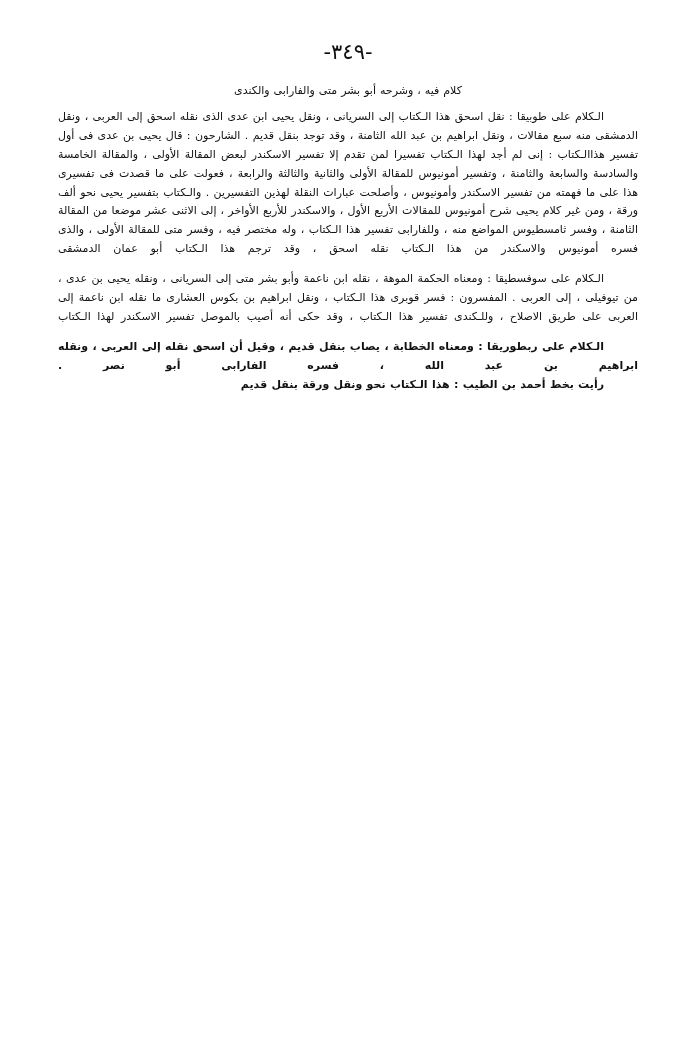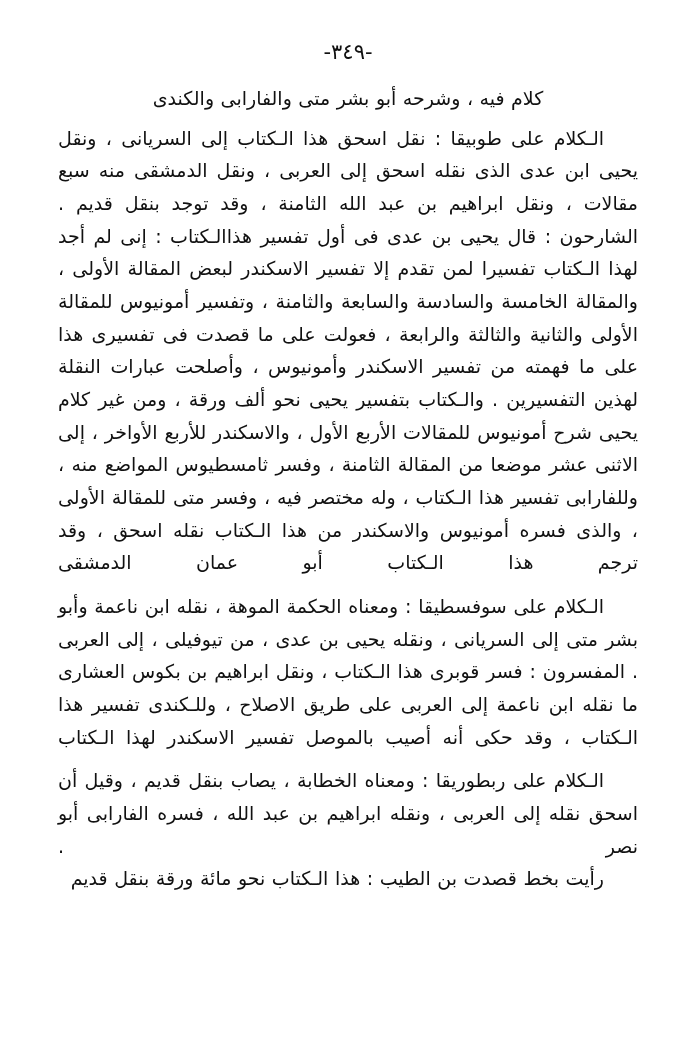--- a/index.html
+++ b/index.html
@@ -30,37 +30,37 @@
     direction: ltr;
     font-family: "DejaVu Sans", sans-serif;
   }
   .body-text {
     direction: rtl;
     text-align: justify;
     text-align-last: justify;
   }
   p.para {
     margin: 0 0 0 0;
-    font-size: 19px;
+    font-size: 11px;
     line-height: 1.72;
     text-align: justify;
     text-align-last: justify;
     word-spacing: 0.5px;
   }
   p.para.indent {
     text-indent: 34px;
   }
   p.para.last-right {
     text-align-last: right;
   }
   p.para.center-last {
     text-align-last: center;
   }
   .bold {
-    font-weight: normal;
+    font-weight: bold;
   }
   .spacer-sm { height: 7px; }
   .spacer-md { height: 11px; }
 </style>
 </head>
 <body>
 
 <div class="page">
 
   <div class="page-number">-٣٤٩-</div>
@@ -74,17 +74,17 @@
     <p class="para indent">الـكلام على طوبيقا : نقل اسحق هذا الـكتاب إلى السريانى ، ونقل يحيى ابن عدى الذى نقله اسحق إلى العربى ، ونقل الدمشقى منه سبع مقالات ، ونقل ابراهيم بن عبد الله الثامنة ، وقد توجد بنقل قديم . الشارحون : قال يحيى بن عدى فى أول تفسير هذاالـكتاب : إنى لم أجد لهذا الـكتاب تفسيرا لمن تقدم إلا تفسير الاسكندر لبعض المقالة الأولى ، والمقالة الخامسة والسادسة والسابعة والثامنة ، وتفسير أمونيوس للمقالة الأولى والثانية والثالثة والرابعة ، فعولت على ما قصدت فى تفسيرى هذا على ما فهمته من تفسير الاسكندر وأمونيوس ، وأصلحت عبارات النقلة لهذين التفسيرين . والـكتاب بتفسير يحيى نحو ألف ورقة ، ومن غير كلام يحيى شرح أمونيوس للمقالات الأربع الأول ، والاسكندر للأربع الأواخر ، إلى الاثنى عشر موضعا من المقالة الثامنة ، وفسر ثامسطيوس المواضع منه ، وللفارابى تفسير هذا الـكتاب ، وله مختصر فيه ، وفسر متى للمقالة الأولى ، والذى فسره أمونيوس والاسكندر من هذا الـكتاب نقله اسحق ، وقد ترجم هذا الـكتاب أبو عمان الدمشقى</p>
 
     <div class="spacer-md"></div>
 
     <p class="para indent">الـكلام على سوفسطيقا : ومعناه الحكمة الموهة ، نقله ابن ناعمة وأبو بشر متى إلى السريانى ، ونقله يحيى بن عدى ، من تيوفيلى ، إلى العربى . المفسرون : فسر قوبرى هذا الـكتاب ، ونقل ابراهيم بن بكوس العشارى ما نقله ابن ناعمة إلى العربى على طريق الاصلاح ، وللـكندى تفسير هذا الـكتاب ، وقد حكى أنه أصيب بالموصل تفسير الاسكندر لهذا الـكتاب</p>
 
     <div class="spacer-md"></div>
 
     <p class="para indent bold">الـكلام على ربطوريقا : ومعناه الخطابة ، يصاب بنقل قديم ، وقيل أن اسحق نقله إلى العربى ، ونقله ابراهيم بن عبد الله ، فسره الفارابى أبو نصر .</p>
 
-    <p class="para indent last-right bold">رأيت بخط قصدت بن الطيب : هذا الـكتاب نحو مائة ورقة بنقل قديم</p>
+    <p class="para indent last-right bold">رأيت بخط أحمد بن الطيب : هذا الـكتاب نحو ونقل ورقة بنقل قديم</p>
 
 
   </div>
 </div>
 
 </body></html>

